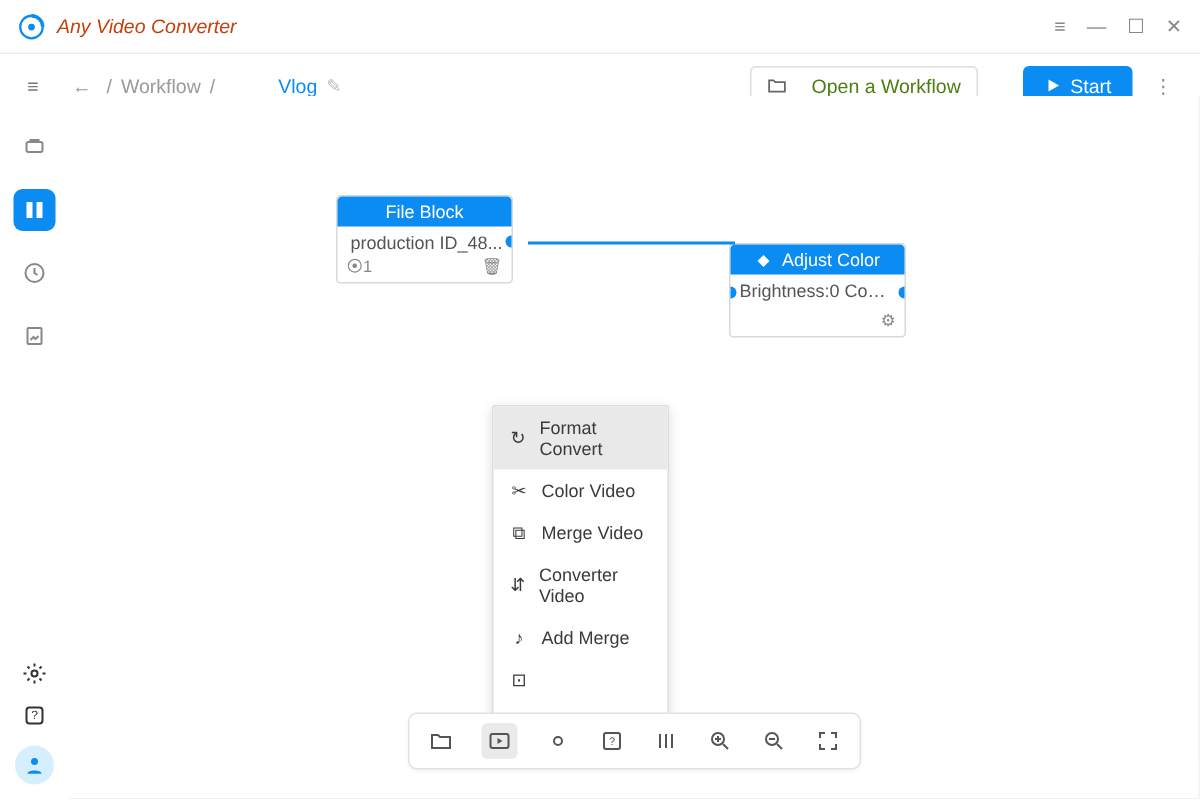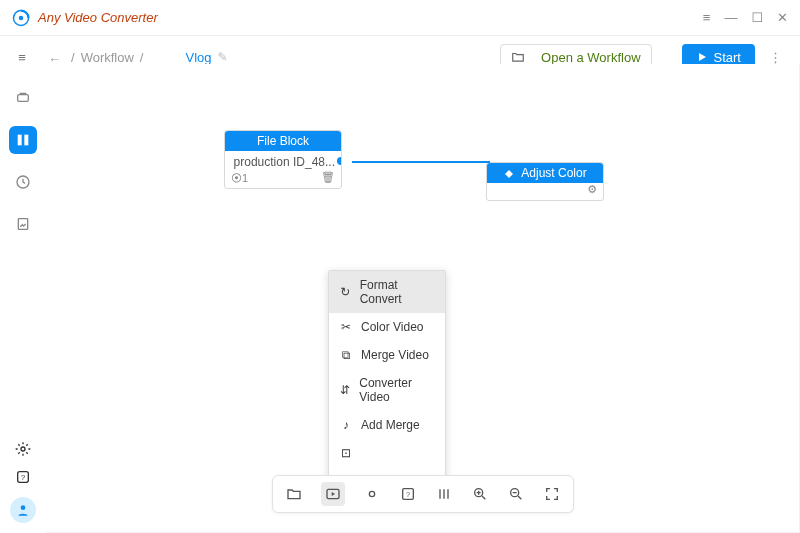--- a/index.html
+++ b/index.html
@@ -148,20 +148,25 @@
     </div>
   </div>
 
   <div class="node" style="left:440px; top:72px;margin-top:26px;">
     <div class="node-header">
       <svg class="icon-svg" width="12" height="12" viewBox="0 0 24 24">
           <path d="M4 14l8-8 8 8-8 8z" fill="#fff"></path>
         </svg>
       <span>Adjust Color</span>
     </div>
+    <div class="node-body" style="padding-bottom:6px;">
+      <span class="port port-l"></span>
+      <span>Brightness:0 Cont...</span>
+      <span class="port port-r"></span>
+    </div>
     <div class="node-footer" style="justify-content:flex-end;">
       <span>⚙</span>
     </div>
   </div>
 
   <svg class="conn" style="left:306px; top:92px;" width="138" height="12">
     <line x1="0" y1="6" x2="138" y2="6" stroke="#0b8cf2" stroke-width="2"></line>
   </svg>
 
   <div class="context-menu" style="left:282px; top:206px;">

